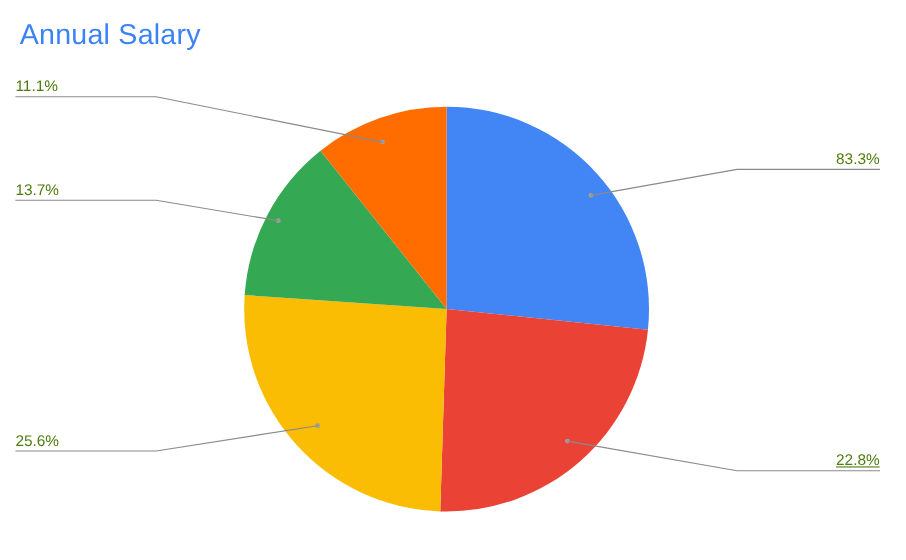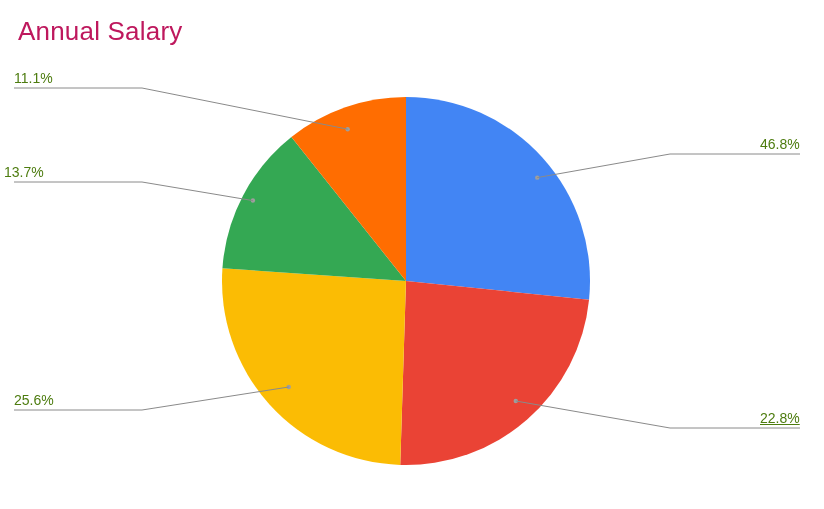--- a/index.html
+++ b/index.html
@@ -9,21 +9,21 @@
     height: 509px;
     background: #ffffff;
     font-family: Arial, Helvetica, sans-serif;
     overflow: hidden;
   }
   .title {
     position: absolute;
     left: 18px;
     top: 16px;
     font-size: 26px;
-    color: #be185d;
+    color: #3b82f6;
     letter-spacing: 0.2px;
   }
   .label {
     position: absolute;
     font-size: 14px;
     color: #4d7c0f;
   }
   svg.chart {
     position: absolute;
     left: 0;
@@ -58,18 +58,18 @@
 
   <g stroke="#8a8a8a" stroke-width="1" fill="none">
     <polyline points="537.2,177.6 670,154 800,154"></polyline>
     <polyline points="515.8,401.0 670,428 800,428"></polyline>
     <polyline points="288.7,387.0 142,410 14,410"></polyline>
     <polyline points="252.9,200.6 142,182 14,182"></polyline>
     <polyline points="347.7,129.2 142,88 14,88"></polyline>
   </g>
 </svg>
 
-<div class="label" style="left:760px; top:136px;">46.8%</div>
+<div class="label" style="left:760px; top:136px;">83.3%</div>
 <div class="label" style="left:760px; top:410px;text-decoration:underline;">22.8%</div>
 
 <div class="label" style="left:14px; top:392px;text-align:right;">25.6%</div>
-<div class="label" style="left:4px; top:164px;">13.7%</div>
+<div class="label" style="left:14px; top:164px;">13.7%</div>
 <div class="label" style="left:14px; top:70px;">11.1%</div>
 
 </body></html>

